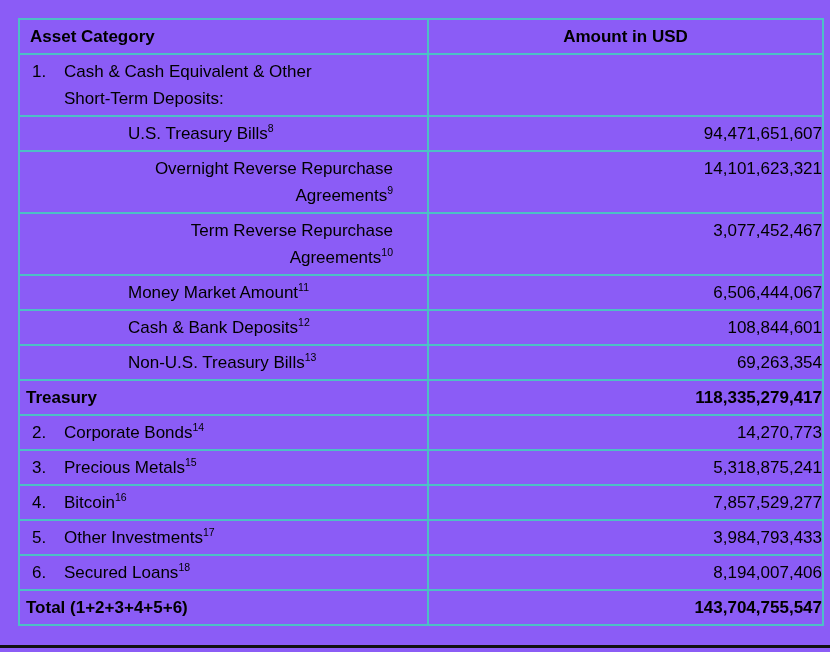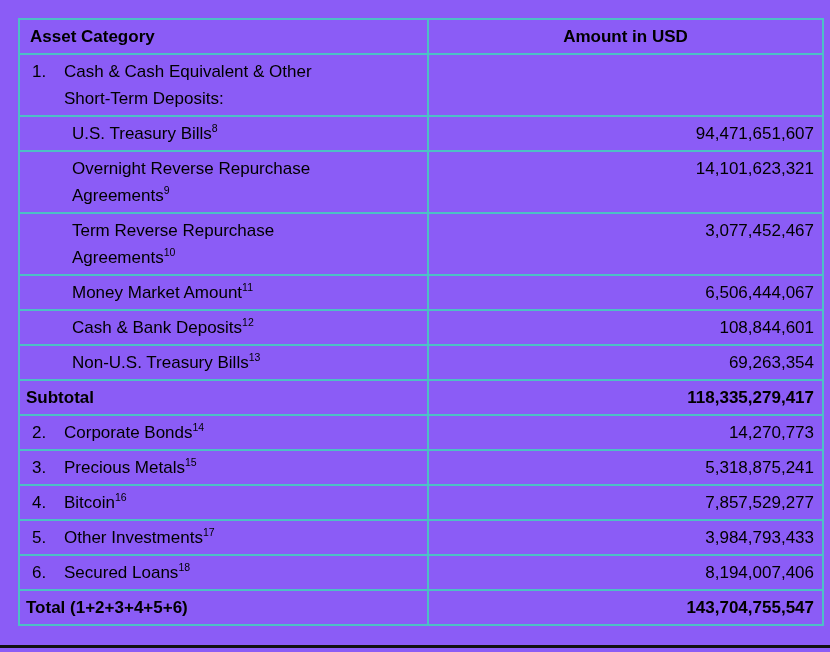--- a/index.html
+++ b/index.html
@@ -42,42 +42,41 @@
     width: 393px;
     font-weight: bold;
   }
   td.cat { padding-right: 6px; }
   .cat-inner {
     display: flex;
     align-items: flex-start;
   }
   .row-group .cat-inner,
   .row-item .cat-inner { padding-left: 12px; }
-  .row-sub .cat-inner { padding-left: 52px; }
+  .row-sub .cat-inner { padding-left: 108px; text-align: right; }
   .row-total .cat-inner { padding-left: 6px; }
   .num {
     flex: 0 0 32px;
   }
   .label-wrap { display: inline; }
   .row-group .label-wrap,
   .row-sub .label-wrap {
     display: inline-block;
     max-width: 265px;
   }
   .row-total .label-wrap { font-weight: bold; }
   sup.fnote {
     font-size: 10.5px;
     line-height: 0;
     vertical-align: baseline;
     position: relative;
     top: -7px;
   }
   td.amt {
     text-align: right;
-    padding-right: 8px;
     white-space: nowrap;
   }
   .row-total td { font-weight: bold; }
   .bottom-rule {
     position: absolute;
     left: 0;
     top: 645px;
     width: 830px;
     height: 3px;
     background: #111111;
@@ -148,21 +147,21 @@
           <td class="cat">
             <div class="cat-inner">
               <span class="label-wrap"><span class="label">Non-U.S. Treasury Bills</span><sup class="fnote">13</sup></span>
             </div>
           </td>
           <td class="amt">69,263,354</td>
         </tr>
         <tr class="row row-total">
           <td class="cat">
             <div class="cat-inner">
-              <span class="label-wrap"><span class="label">Subtotal</span></span>
+              <span class="label-wrap"><span class="label">Treasury</span></span>
             </div>
           </td>
           <td class="amt">118,335,279,417</td>
         </tr>
         <tr class="row row-item">
           <td class="cat">
             <div class="cat-inner">
               <span class="num">2.</span>
               <span class="label-wrap"><span class="label">Corporate Bonds</span><sup class="fnote">14</sup></span>
             </div>

